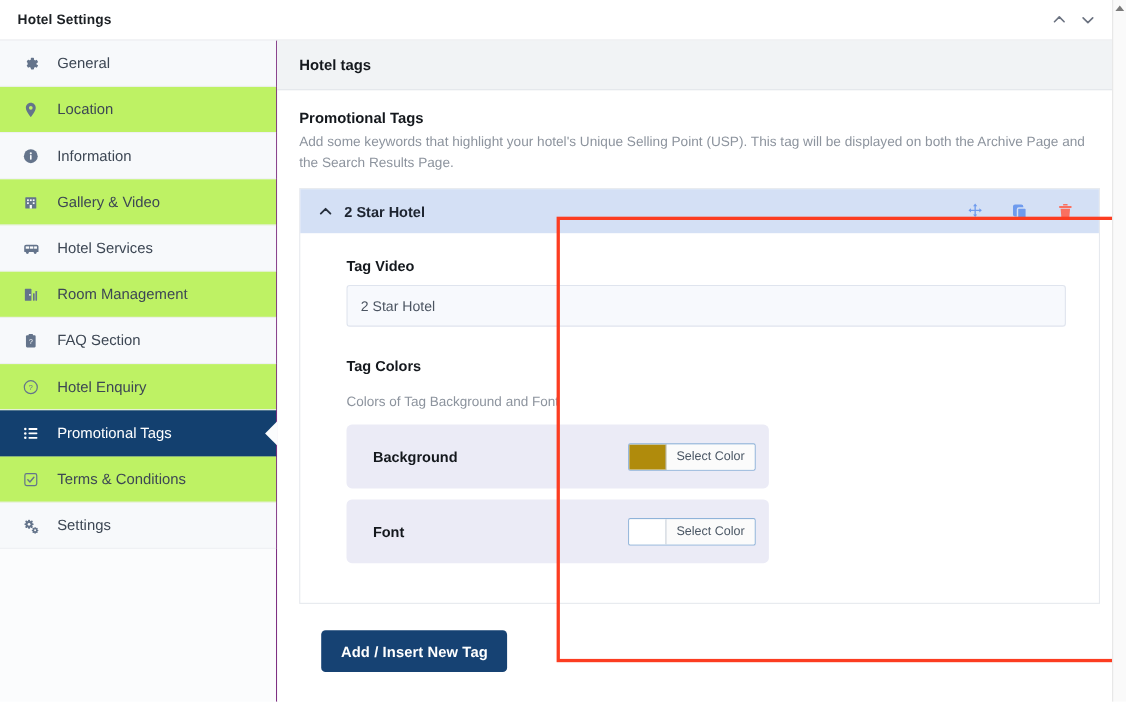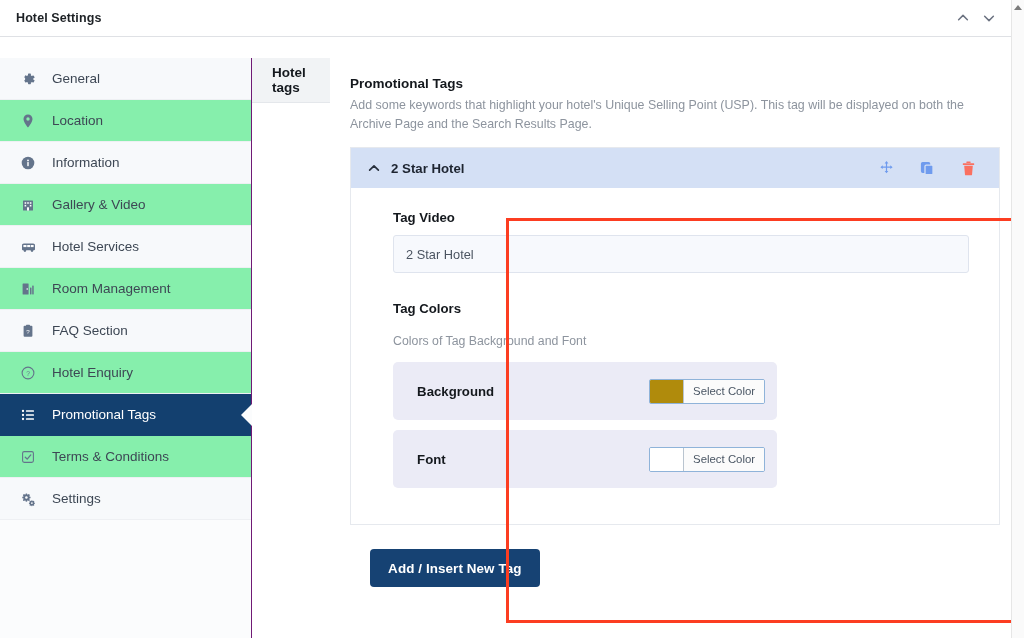--- a/index.html
+++ b/index.html
@@ -6,21 +6,21 @@
   html, body {
     width: 1024px; height: 638px;
     font-family: "Liberation Sans", sans-serif;
     background: #ffffff;
     overflow: hidden;
   }
   .app {
     position: relative;
     width: 1024px; height: 638px;
     background: #ffffff;
-    display: flex; flex-direction: column; gap: 21px;
+    display: flex; flex-direction: column;
   }
 
   
   .topbar {
     position: relative;
     height: 37px; min-height: 37px;
     background: #ffffff;
     border-bottom: 1px solid #dfe1e5;
     display: flex; align-items: center;
   }
@@ -51,21 +51,21 @@
   }
   .side-item {
     position: relative;
     height: 42px;
     display: flex; align-items: center;
     padding-left: 18px;
     font-size: 13.5px; color: #3d4754;
     border-bottom: 1px solid #eef0f3;
     background: #f7f9fb;
   }
-  .side-item.alt { background: #86efac; text-align: center; }
+  .side-item.alt { background: #bef264; text-align: center; }
   .side-item .ico {
     width: 20px; height: 20px; min-width: 20px;
     margin-right: 14px;
     display: flex; align-items: center; justify-content: center;
     color: #64748b;
   }
   .side-item .ico svg { display: block; }
   .side-item.active {
     background: #13406f;
     color: #ffffff;
@@ -80,21 +80,21 @@
     width: 0; height: 0;
     border-top: 11px solid transparent;
     border-bottom: 11px solid transparent;
     border-right: 11px solid #fbfcfd;
   }
 
   
   .content {
     flex: 1; min-width: 0;
     background: #ffffff;
-    display: flex; flex-direction: row;
+    display: flex; flex-direction: column;
     position: relative;
   }
   .content-head {
     height: 45px; min-height: 45px;
     background: #f1f3f5;
     border-bottom: 1px solid #e4e7eb;
     display: flex; align-items: center;
     padding-left: 20px;
     font-size: 13.5px; font-weight: bold; color: #14181d;
   }

